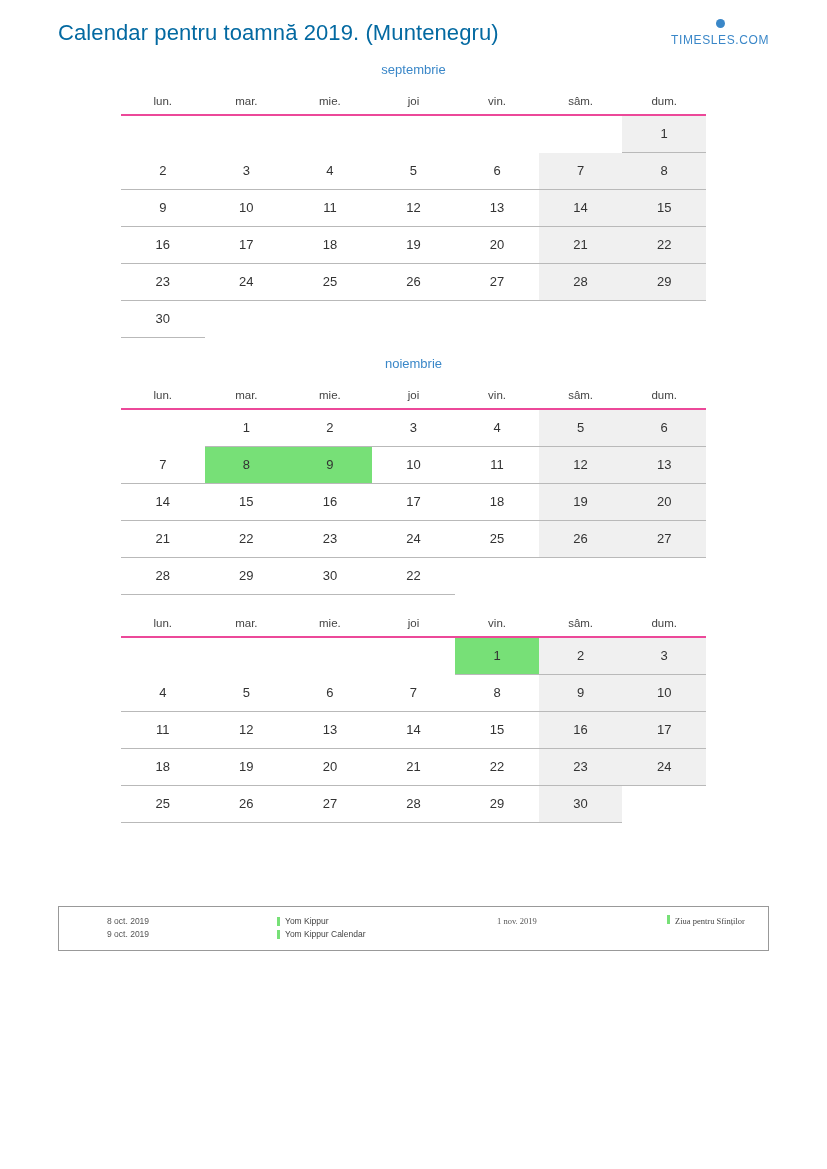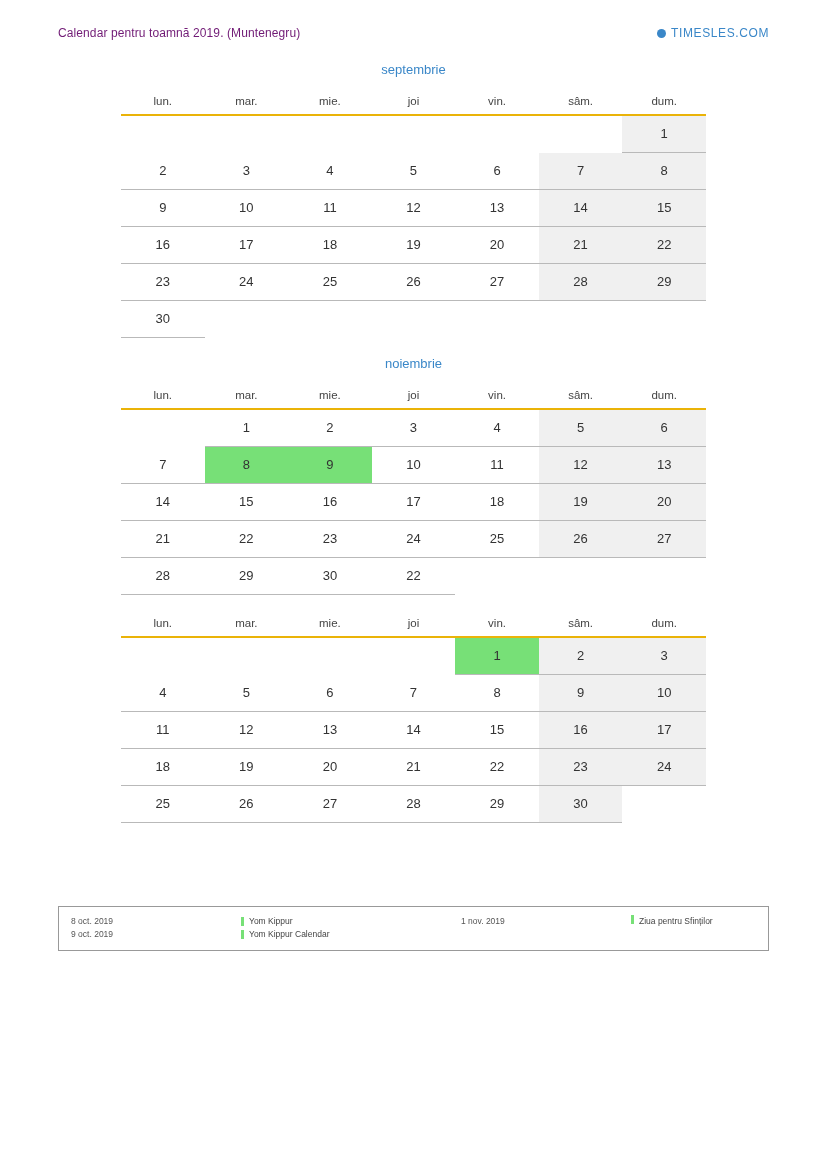--- a/index.html
+++ b/index.html
@@ -21,32 +21,33 @@
     position: absolute;
     top: 18px;
     left: 58px;
     right: 58px;
     height: 30px;
     display: flex;
     align-items: center;
     justify-content: space-between;
   }
   .page-title {
-    font-size: 12px;
-    color: #701a75;
+    font-size: 22px;
+    color: #0369a1;
     font-weight: normal;
     letter-spacing: 0.1px;
   }
   .brand {
     font-size: 12px;
     color: #3a87c8;
     letter-spacing: 0.6px;
     display: flex;
     align-items: center;
     gap: 5px;
+    flex-direction: column;
   }
   .brand-dot {
     display: inline-block;
     width: 9px;
     height: 9px;
     border-radius: 50%;
     background: #3a87c8;
   }
   .calendars {
     position: absolute;
@@ -71,21 +72,21 @@
     table-layout: fixed;
     width: 585px;
   }
   table.cal col { width: 83.5px; }
   table.cal th {
     font-size: 11.5px;
     font-weight: normal;
     color: #444;
     padding: 4px 0 7px 0;
     text-align: center;
-    border-bottom: 2px solid #eab308;
+    border-bottom: 2px solid #ec4899;
   }
   table.cal td {
     height: 36px;
     text-align: center;
     font-size: 13px;
     color: #333;
     border-bottom: 1px solid #b9b9b9;
     padding: 0;
     vertical-align: middle;
   }
@@ -133,25 +134,27 @@
   }
   .leg-name {
     flex: 0 0 auto;
     color: #444;
   }
   .leg-left {
     display: flex;
     align-items: center;
     flex: 0 0 390px;
     width: 390px;
+    margin-left: 36px;
   }
   .leg-right {
     display: flex;
     align-items: flex-start;
     flex: 1 1 auto;
+    font-family: Liberation Serif, serif;
   }
 </style>
 </head>
 <body>
 
 <div class="page">
 
   <div class="header">
     <div class="page-title">Calendar pentru toamnă 2019. (Muntenegru)</div>
     <div class="brand">

